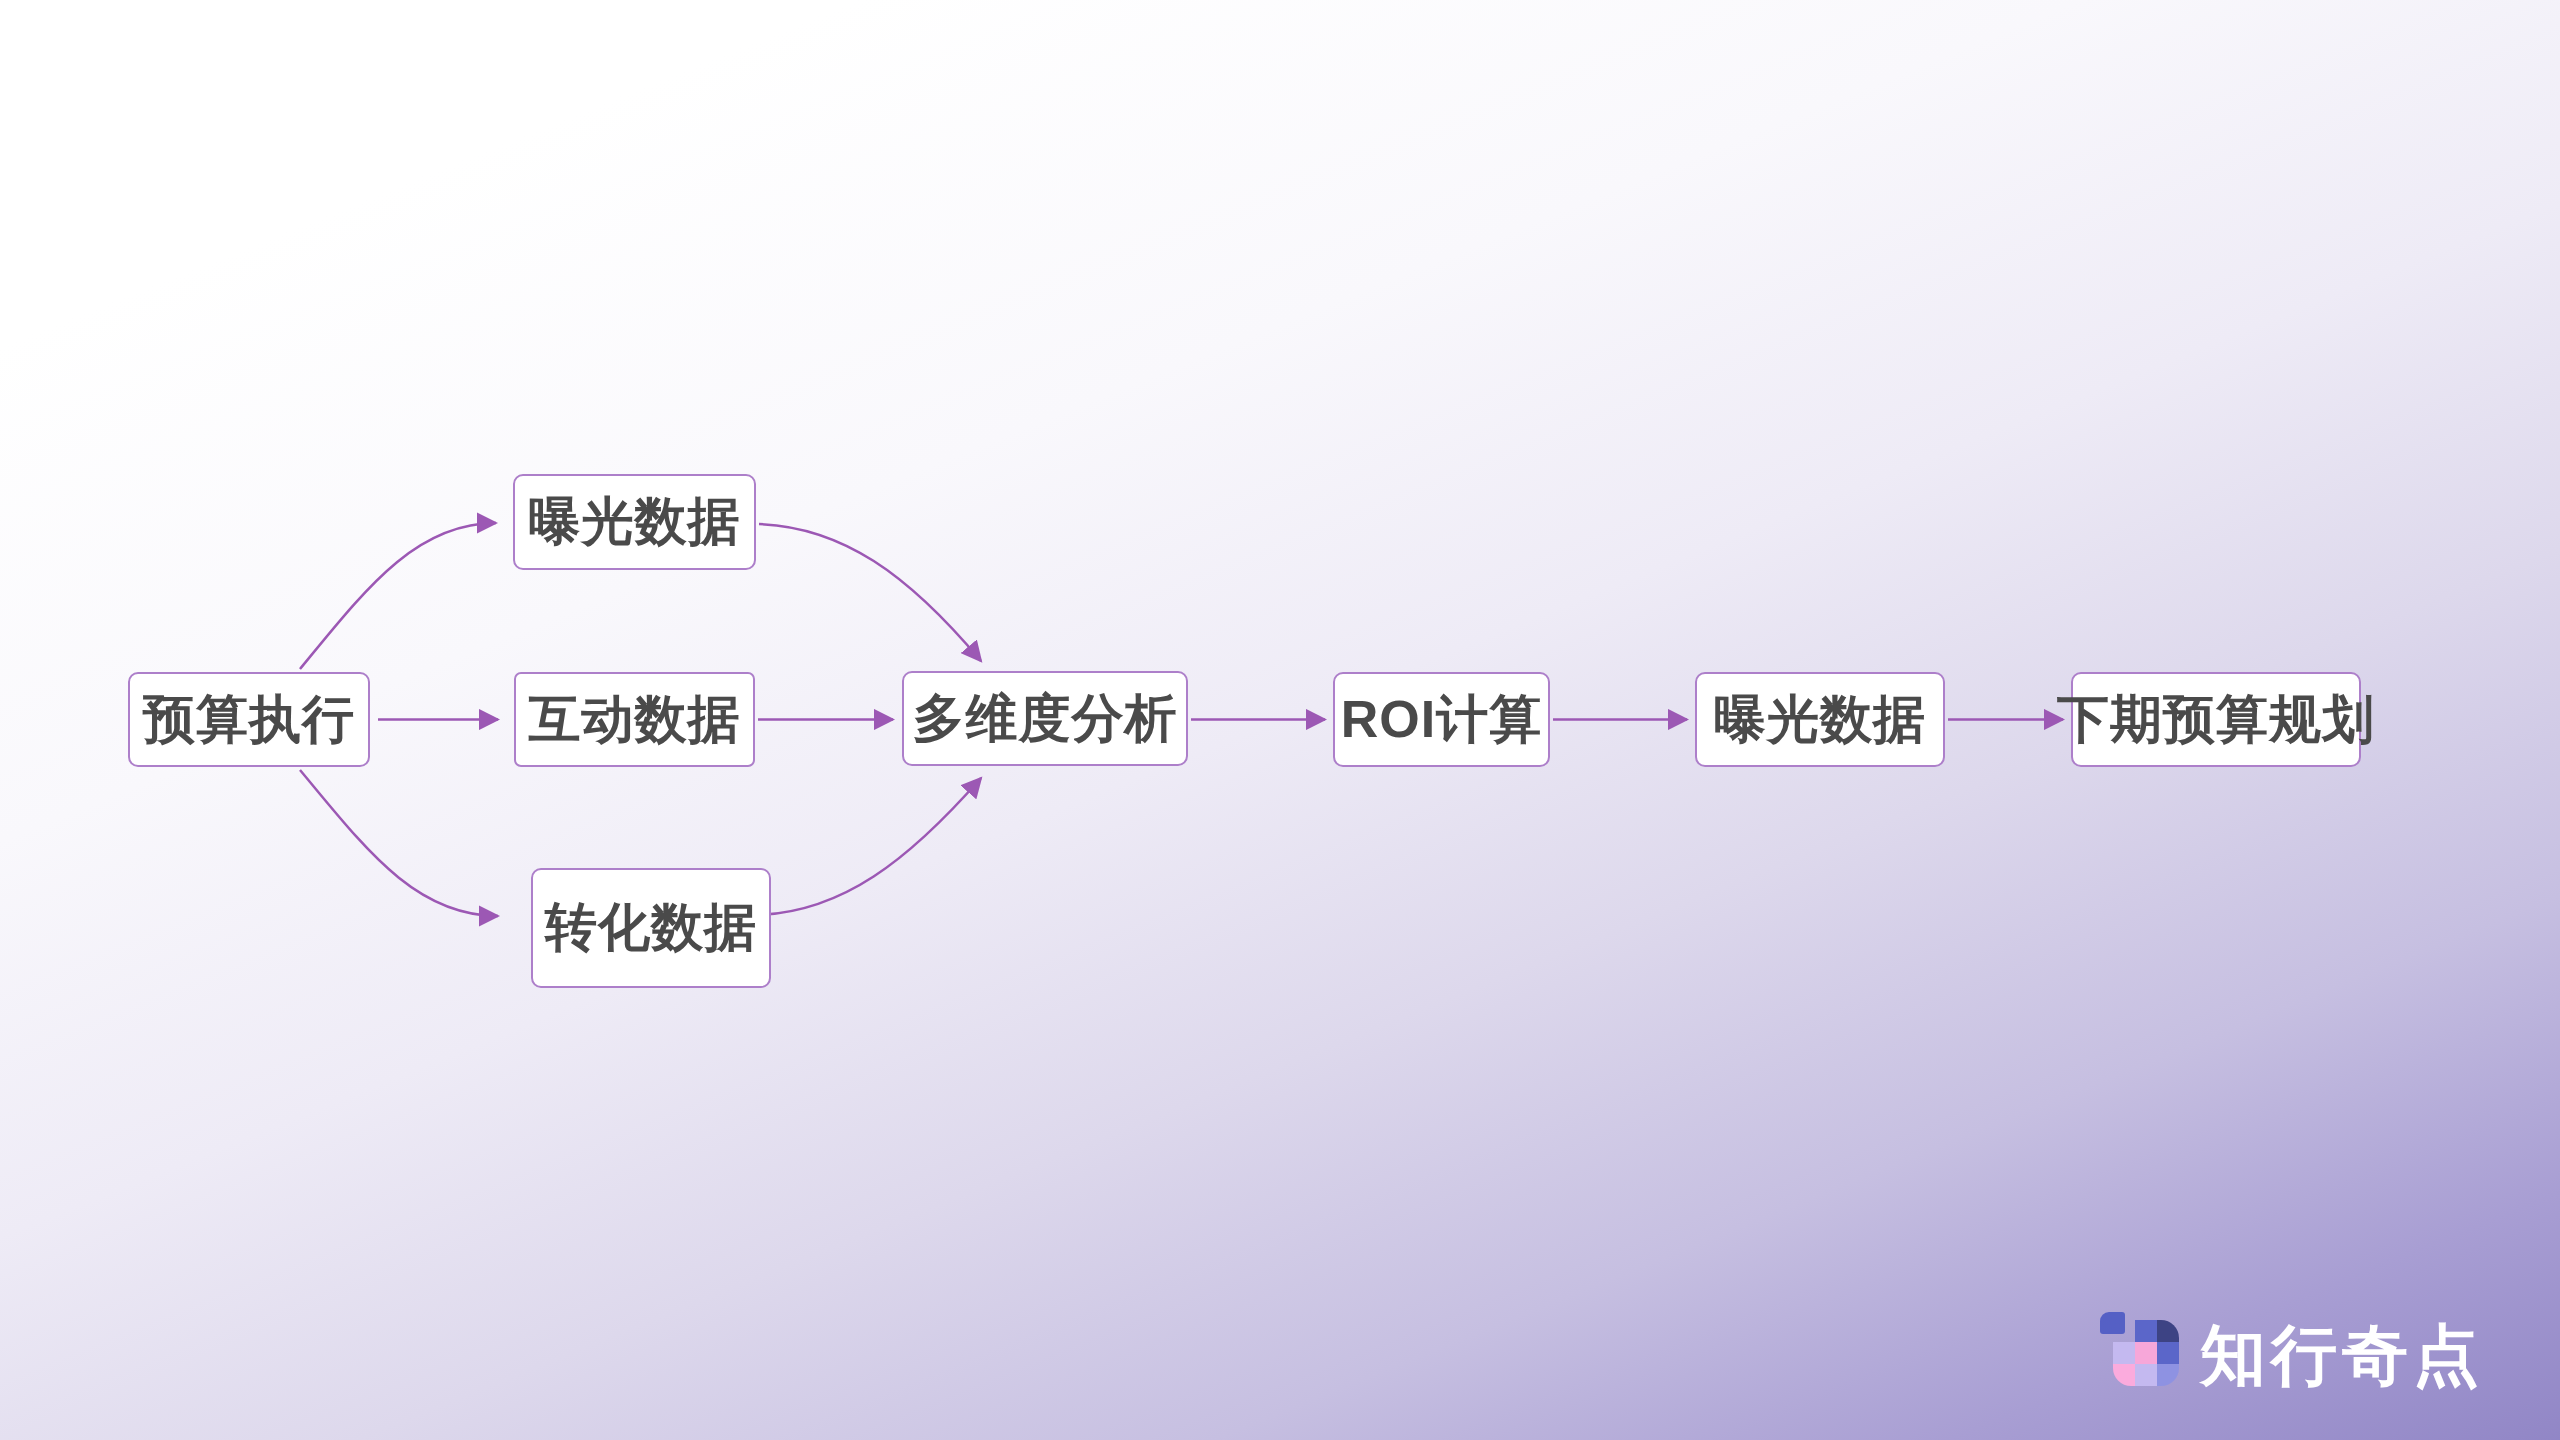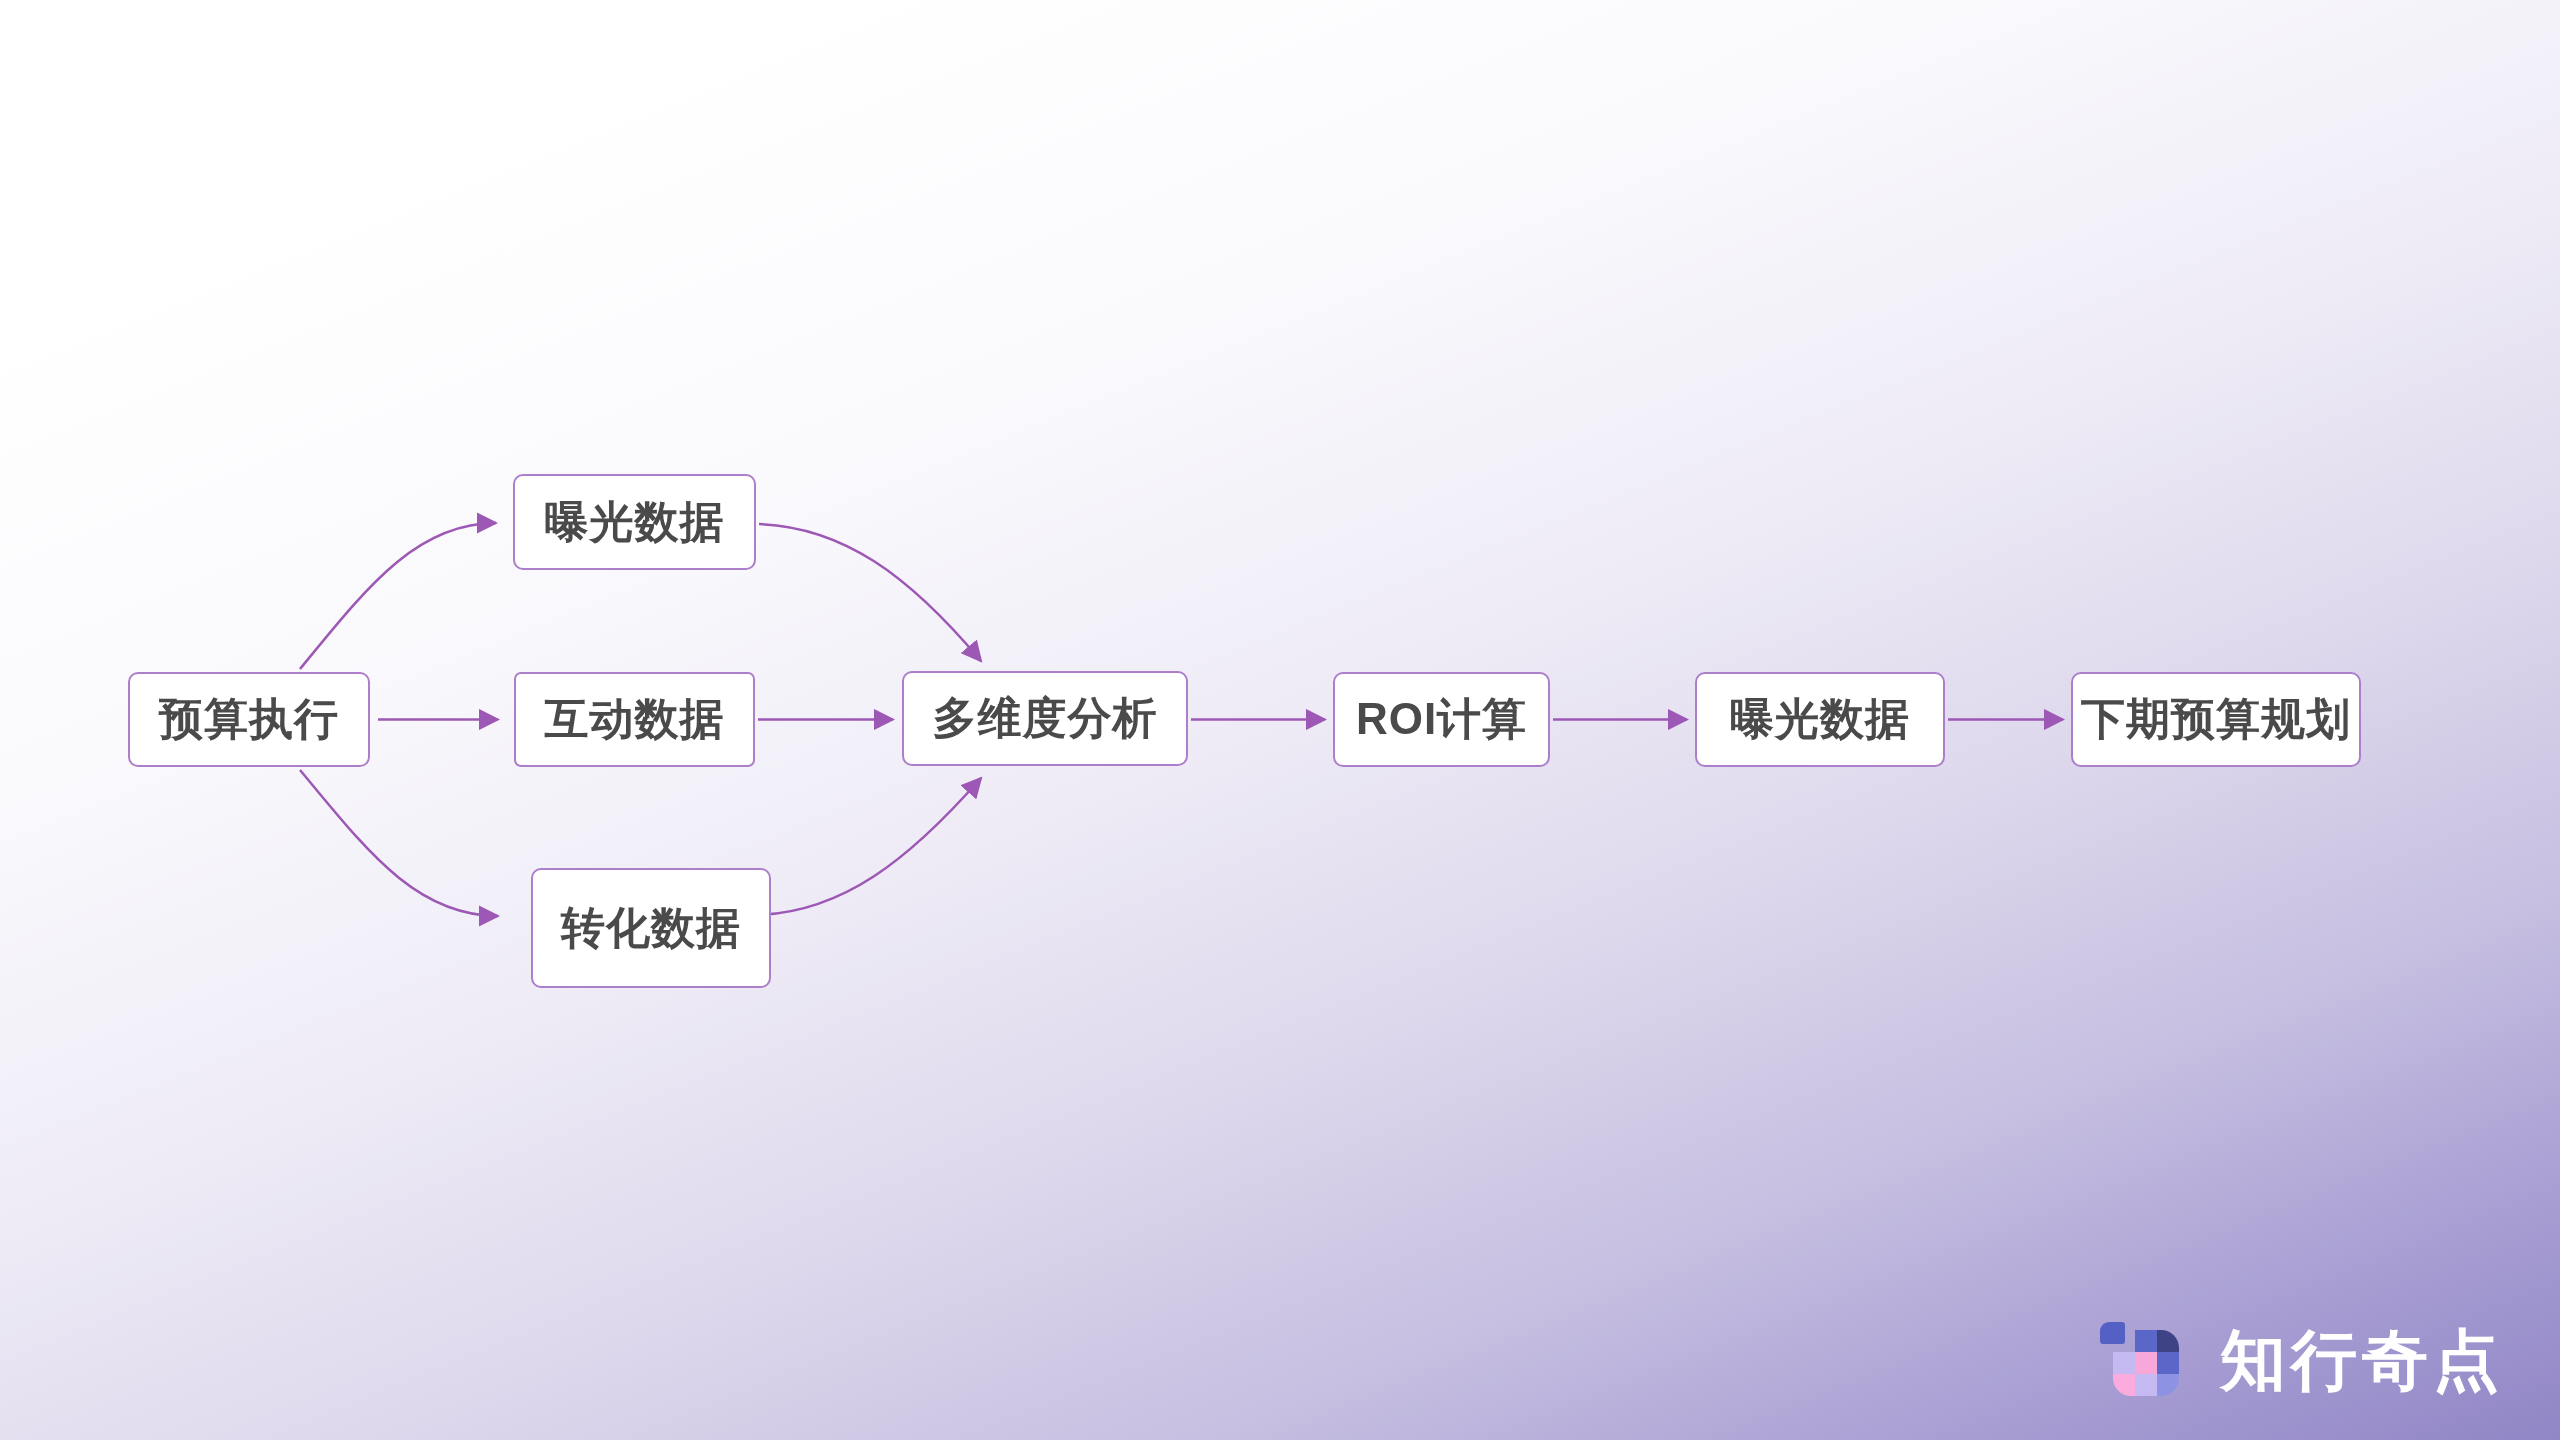--- a/index.html
+++ b/index.html
@@ -18,28 +18,28 @@
   }
   .stage{position:absolute;inset:0;}
   svg.edges{position:absolute;left:0;top:0;width:2560px;height:1440px;pointer-events:none;}
   .node{
     position:absolute;
     background:var(--node-fill);
     border:2.5px solid var(--node-border);
     border-radius:10px;
     display:flex;align-items:center;justify-content:center;
     color:var(--node-text);
-    font-size:44px;font-weight:bold;
+    font-size:52px;font-weight:bold;
     letter-spacing:1px;
     box-sizing:border-box;
     white-space:nowrap;
   }
   .logo{
     position:absolute;left:2100px;top:1312px;
-    display:flex;align-items:center;gap:40px;margin-top:10px;
+    display:flex;align-items:flex-end;gap:20px;
   }
   .logo-icon{position:relative;width:80px;height:76px;}
   .logo-chip{
     position:absolute;left:0;top:0;width:25px;height:22px;
     background:#5560c5;border-radius:9px 3px 3px 3px;
   }
   .logo-grid{
     position:absolute;left:13px;top:8px;width:66px;height:66px;
     display:grid;grid-template-columns:repeat(3,1fr);grid-template-rows:repeat(3,1fr);
   }

